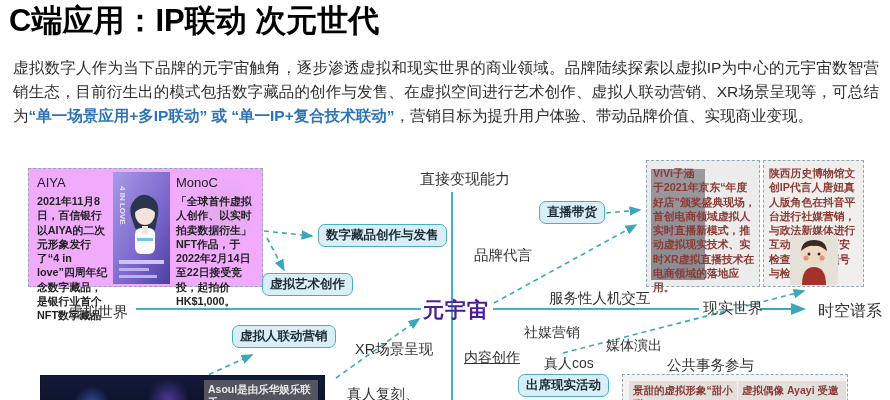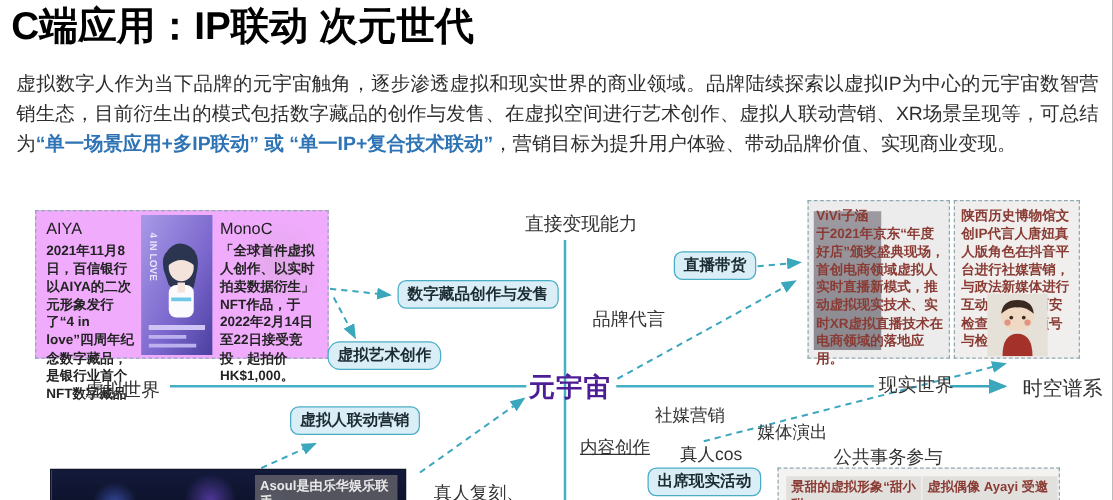--- a/index.html
+++ b/index.html
@@ -63,21 +63,21 @@
   #service-hmi{left:549px;top:289px;font-size:14.5px;}
   #social-media{left:524px;top:324px;font-size:14px;}
   #media-perf{left:606px;top:337px;font-size:14px;}
   #content-create{left:464px;top:349px;font-size:14px;text-decoration:underline;}
   #real-cos{left:544px;top:355px;font-size:14px;}
   #public-affairs{left:667px;top:356px;font-size:14.5px;}
   #xr-scene{left:355px;top:340px;font-size:14.5px;}
   #real-replica{left:347px;top:385px;font-size:14.5px;}
   
   #p-digital{left:318px;top:224px;}
-  #p-art{left:262px;top:273px;border-radius:10px;}
+  #p-art{left:262px;top:273px;}
   #p-linkage{left:232px;top:325px;text-align:center;}
   #p-live{left:539px;top:201px;}
   #p-attend{left:518px;top:374px;}
 </style>
 </head>
 <body>
 
 <div class="screen">
 
   <div id="title">C端应用：IP联动 次元世代</div>
@@ -105,25 +105,27 @@
     <line x1="563" y1="353" x2="804" y2="291" stroke="#3aa7bd" stroke-width="1.6" stroke-dasharray="5 4" marker-end="url(#arr)"></line>
   </svg>
 
   <div class="lbl" id="ax-v">直接变现能力</div>
   <div class="lbl" id="virtual-world">虚拟世界</div>
   <div class="lbl" id="metaverse">元宇宙</div>
   <div class="lbl" id="real-world">现实世界</div>
   <div class="lbl" id="spacetime">时空谱系</div>
 
   <div class="lbl" id="brand-endorse">品牌代言</div>
+  <div class="lbl" id="service-hmi">服务性人机交互</div>
   <div class="lbl" id="social-media">社媒营销</div>
   <div class="lbl" id="media-perf">媒体演出</div>
   <div class="lbl" id="content-create">内容创作</div>
   <div class="lbl" id="real-cos">真人cos</div>
   <div class="lbl" id="public-affairs">公共事务参与</div>
+  <div class="lbl" id="xr-scene">XR场景呈现</div>
   <div class="lbl" id="real-replica">真人复刻、</div>
 
   <div class="pill" id="p-digital">数字藏品创作与发售</div>
   <div class="pill" id="p-art">虚拟艺术创作</div>
   <div class="pill" id="p-linkage">虚拟人联动营销</div>
   <div class="pill" id="p-live">直播带货</div>
   <div class="pill" id="p-attend">出席现实活动</div>
 
   <div class="case" id="case-left">
     <div id="monoc-bird"></div>

